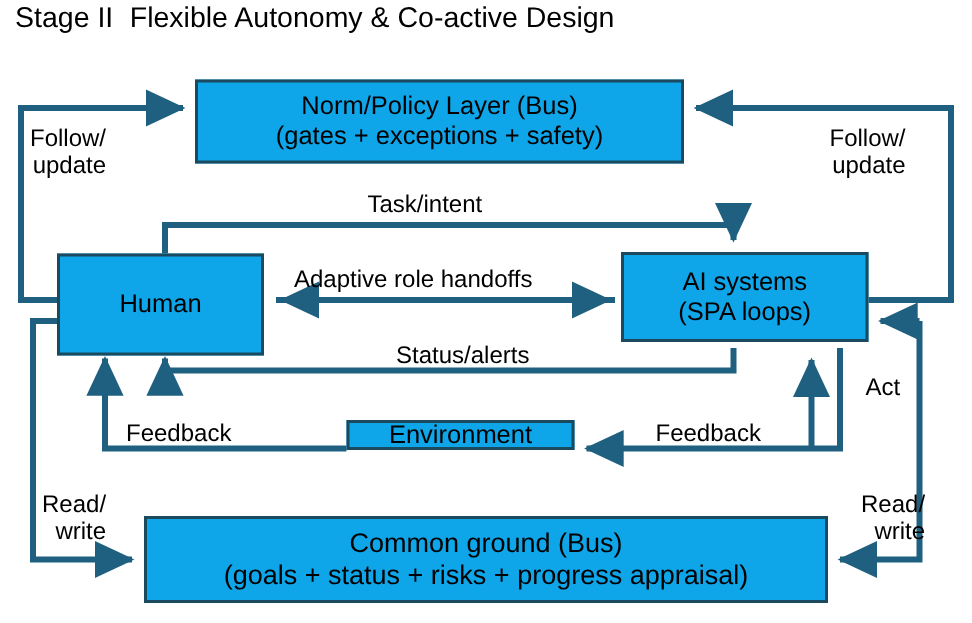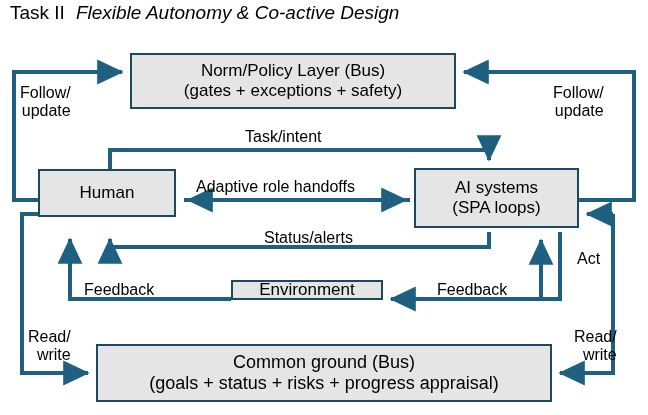--- a/index.html
+++ b/index.html
@@ -28,39 +28,39 @@
   .title {
     position: absolute;
     left: 10px;
     top: 2px;
     font-size: 19px;
     color: #000000;
     white-space: nowrap;
     letter-spacing: 0px;
   }
   .title .t-stage { font-style: normal; }
-  .title .t-sub { font-style: italic; margin-left: 11px; margin-top: 19px; }
+  .title .t-sub { margin-left: 11px; margin-top: 19px; }
 
   .node {
     position: absolute;
     box-sizing: border-box;
-    background: #e5e5e5;
+    background: #0ea5e9;
     border: 2px solid #1b4a5f;
     display: flex;
     flex-direction: column;
     align-items: center;
     justify-content: center;
     color: #000000;
     text-align: center;
     line-height: 1.16;
   }
   .node .ln { display: block; white-space: nowrap; }
 
   #node-norm   { left: 130px; top: 53px;  width: 326px; height: 56px;  font-size: 17px; }
-  #node-human  { left: 38px;  top: 169px; width: 138px; height: 48px;  font-size: 17px; }
+  #node-human  { left: 38px;  top: 169px; width: 138px; height: 68px;  font-size: 17px; }
   #node-ai     { left: 414px; top: 168px; width: 165px; height: 60px;  font-size: 17px; }
   #node-env    { left: 231px; top: 280px; width: 152px; height: 20px;  font-size: 17px; }
   #node-common { left: 96px;  top: 344px; width: 456px; height: 58px;  font-size: 18px; }
 
   .edge-label {
     position: absolute;
     font-size: 16px;
     color: #000000;
     white-space: nowrap;
     line-height: 1.12;
@@ -69,21 +69,21 @@
   .edge-label .ln { display: block; }
   .el-c { text-align: center; }
   .el-l { text-align: right; }
 </style>
 </head>
 <body>
 
 <div id="canvas">
 
   <div class="title">
-    <span class="t-stage">Task II</span><span class="t-sub">Flexible Autonomy &amp; Co-active Design</span>
+    <span class="t-stage">Stage II</span><span class="t-sub">Flexible Autonomy &amp; Co-active Design</span>
   </div>
 
   <svg id="wires" viewBox="0 0 648 415" xmlns="http://www.w3.org/2000/svg">
     <defs>
       <marker id="ah" markerWidth="7" markerHeight="7" refX="6.2" refY="3.5" orient="auto" markerUnits="strokeWidth">
         <path d="M0,0.4 L6.6,3.5 L0,6.6 Z" fill="#1f6080"></path>
       </marker>
     </defs>
     <g fill="none" stroke="#1f6080" stroke-width="4" stroke-linecap="butt" stroke-linejoin="miter">
 

